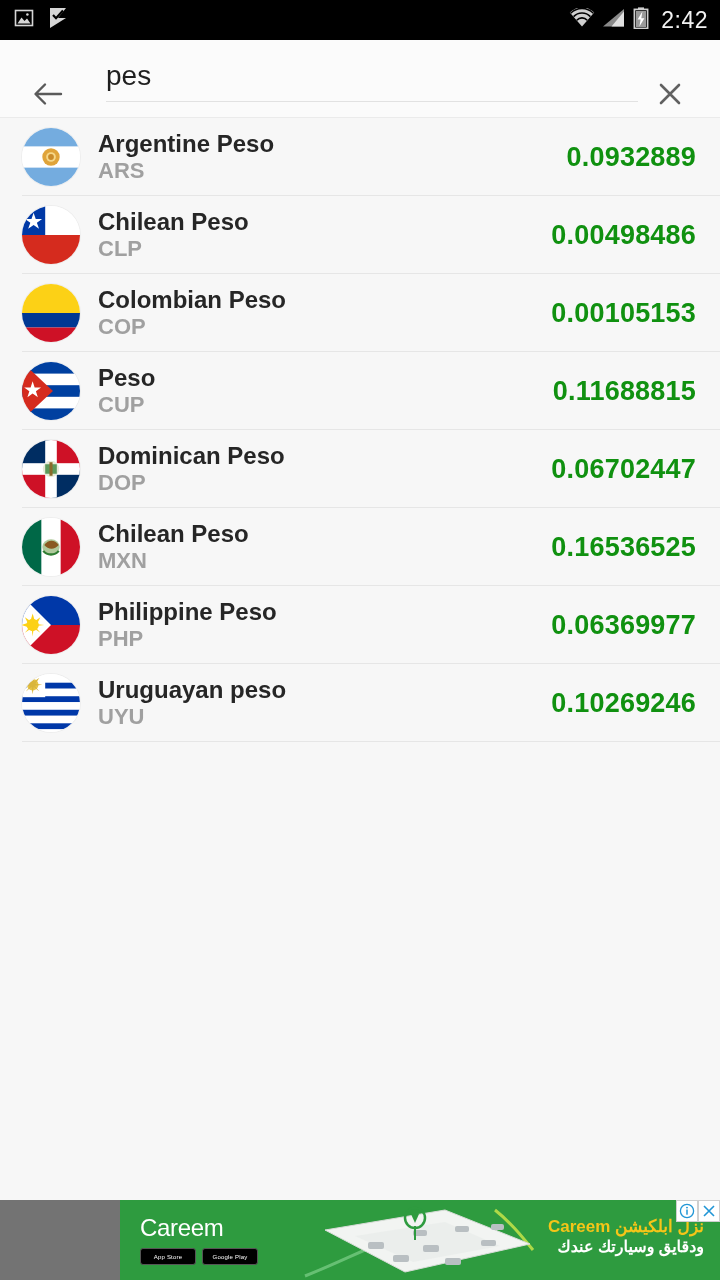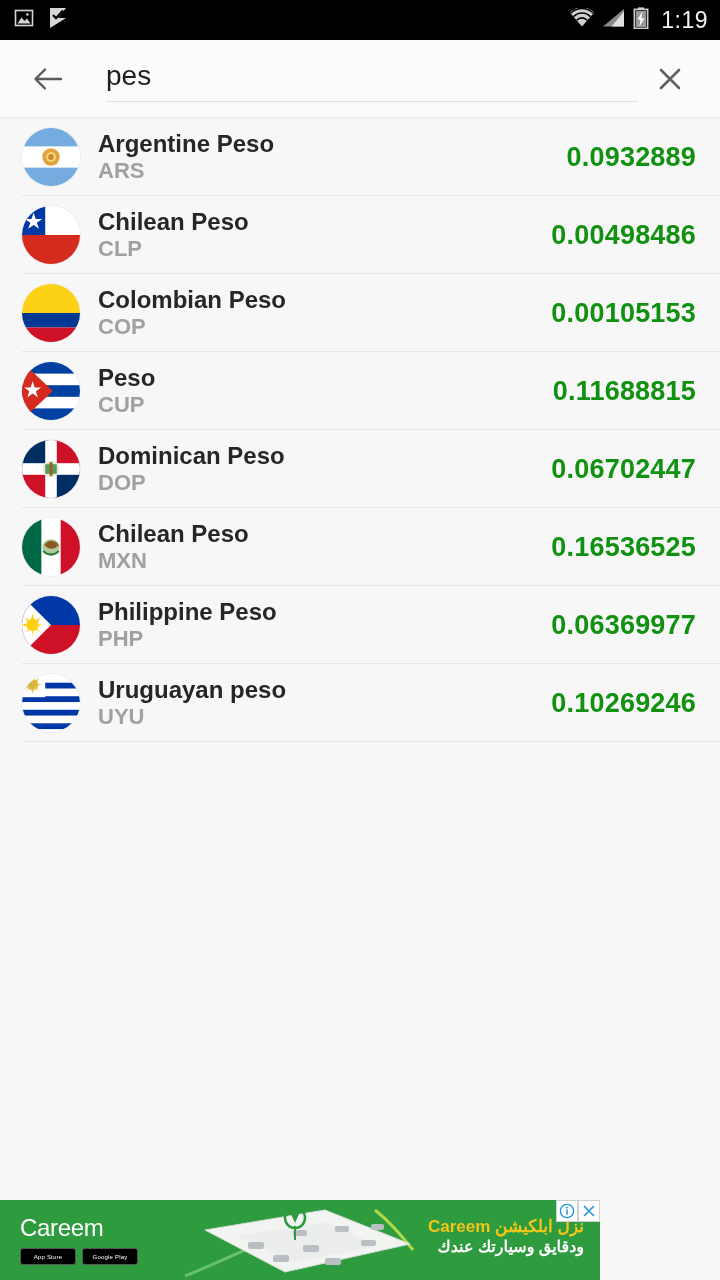--- a/index.html
+++ b/index.html
@@ -21,21 +21,21 @@
   .sb-left { display: flex; align-items: center; gap: 14px; }
   .sb-right { margin-left: auto; display: flex; align-items: center; gap: 7px; }
   .sb-time { font-size: 23px; color: #f2f2f2; letter-spacing: .5px; margin-left: 5px;
              font-family: "Liberation Sans", sans-serif; }
   .ico { display: block; }
 
   
   .appbar {
     height: 78px; width: 100%;
     background: #fbfbfb;
-    display: flex; align-items: center;
+    display: flex; align-items: flex-end;
     padding: 0 26px 0 24px;
     position: relative;
   }
   .appbar::after{
     content:""; position:absolute; left:0; right:0; bottom:0;
     height:1px; background:#ebebeb;
   }
   .backbtn { width: 48px; height: 48px; display: flex; align-items: center; justify-content: center; }
   .searchwrap {
     flex: 1; height: 78px; position: relative;
@@ -77,21 +77,21 @@
   .cname { font-size: 24px; color: #262626; line-height: 1.12; }
   .ccode { font-size: 22px; color: #a0a0a0; line-height: 1.12; }
   .rate {
     margin-left: auto; font-size: 27px; color: #109110;
     letter-spacing: .2px; padding-right: 2px;
   }
 
   
   .adzone {
     position: absolute; left: 0; bottom: 0;
-    width: 600px; height: 80px;
+    width: 720px; height: 80px;
     background: #737373;
     display: flex; align-items: flex-end; justify-content: flex-end;
   }
   .ad {
     position: relative;
     width: 600px; height: 80px;
     background: #2e9b3f;
     overflow: hidden;
     display: flex; align-items: center;
   }
@@ -156,21 +156,21 @@
       </svg>
     </span>
     <span class="ico">
       <svg width="16" height="22" viewBox="0 0 16 22">
         <rect x="5" y="0.4" width="6" height="2.2" fill="#cfcfcf"></rect>
         <rect x="1.4" y="2.4" width="13.2" height="19" fill="none" stroke="#cfcfcf" stroke-width="1.7"></rect>
         <rect x="3" y="4" width="10" height="16" fill="#9a9a9a"></rect>
         <path d="M9.4 4.6 L4.6 12.4 L7.6 12.4 L6.4 19.4 L11.4 11.2 L8.3 11.2 Z" fill="#fff"></path>
       </svg>
     </span>
-    <span class="sb-time">1:19</span>
+    <span class="sb-time">2:42</span>
   </div>
 </div>
 
 <div class="appbar">
   <div class="backbtn">
     <svg width="34" height="34" viewBox="0 0 34 34">
       <path d="M30 17 L5.5 17 M14 7.5 L4.5 17 L14 26.5" fill="none" stroke="#5a5a5a" stroke-width="2.4" stroke-linecap="round" stroke-linejoin="round"></path>
     </svg>
   </div>
 

